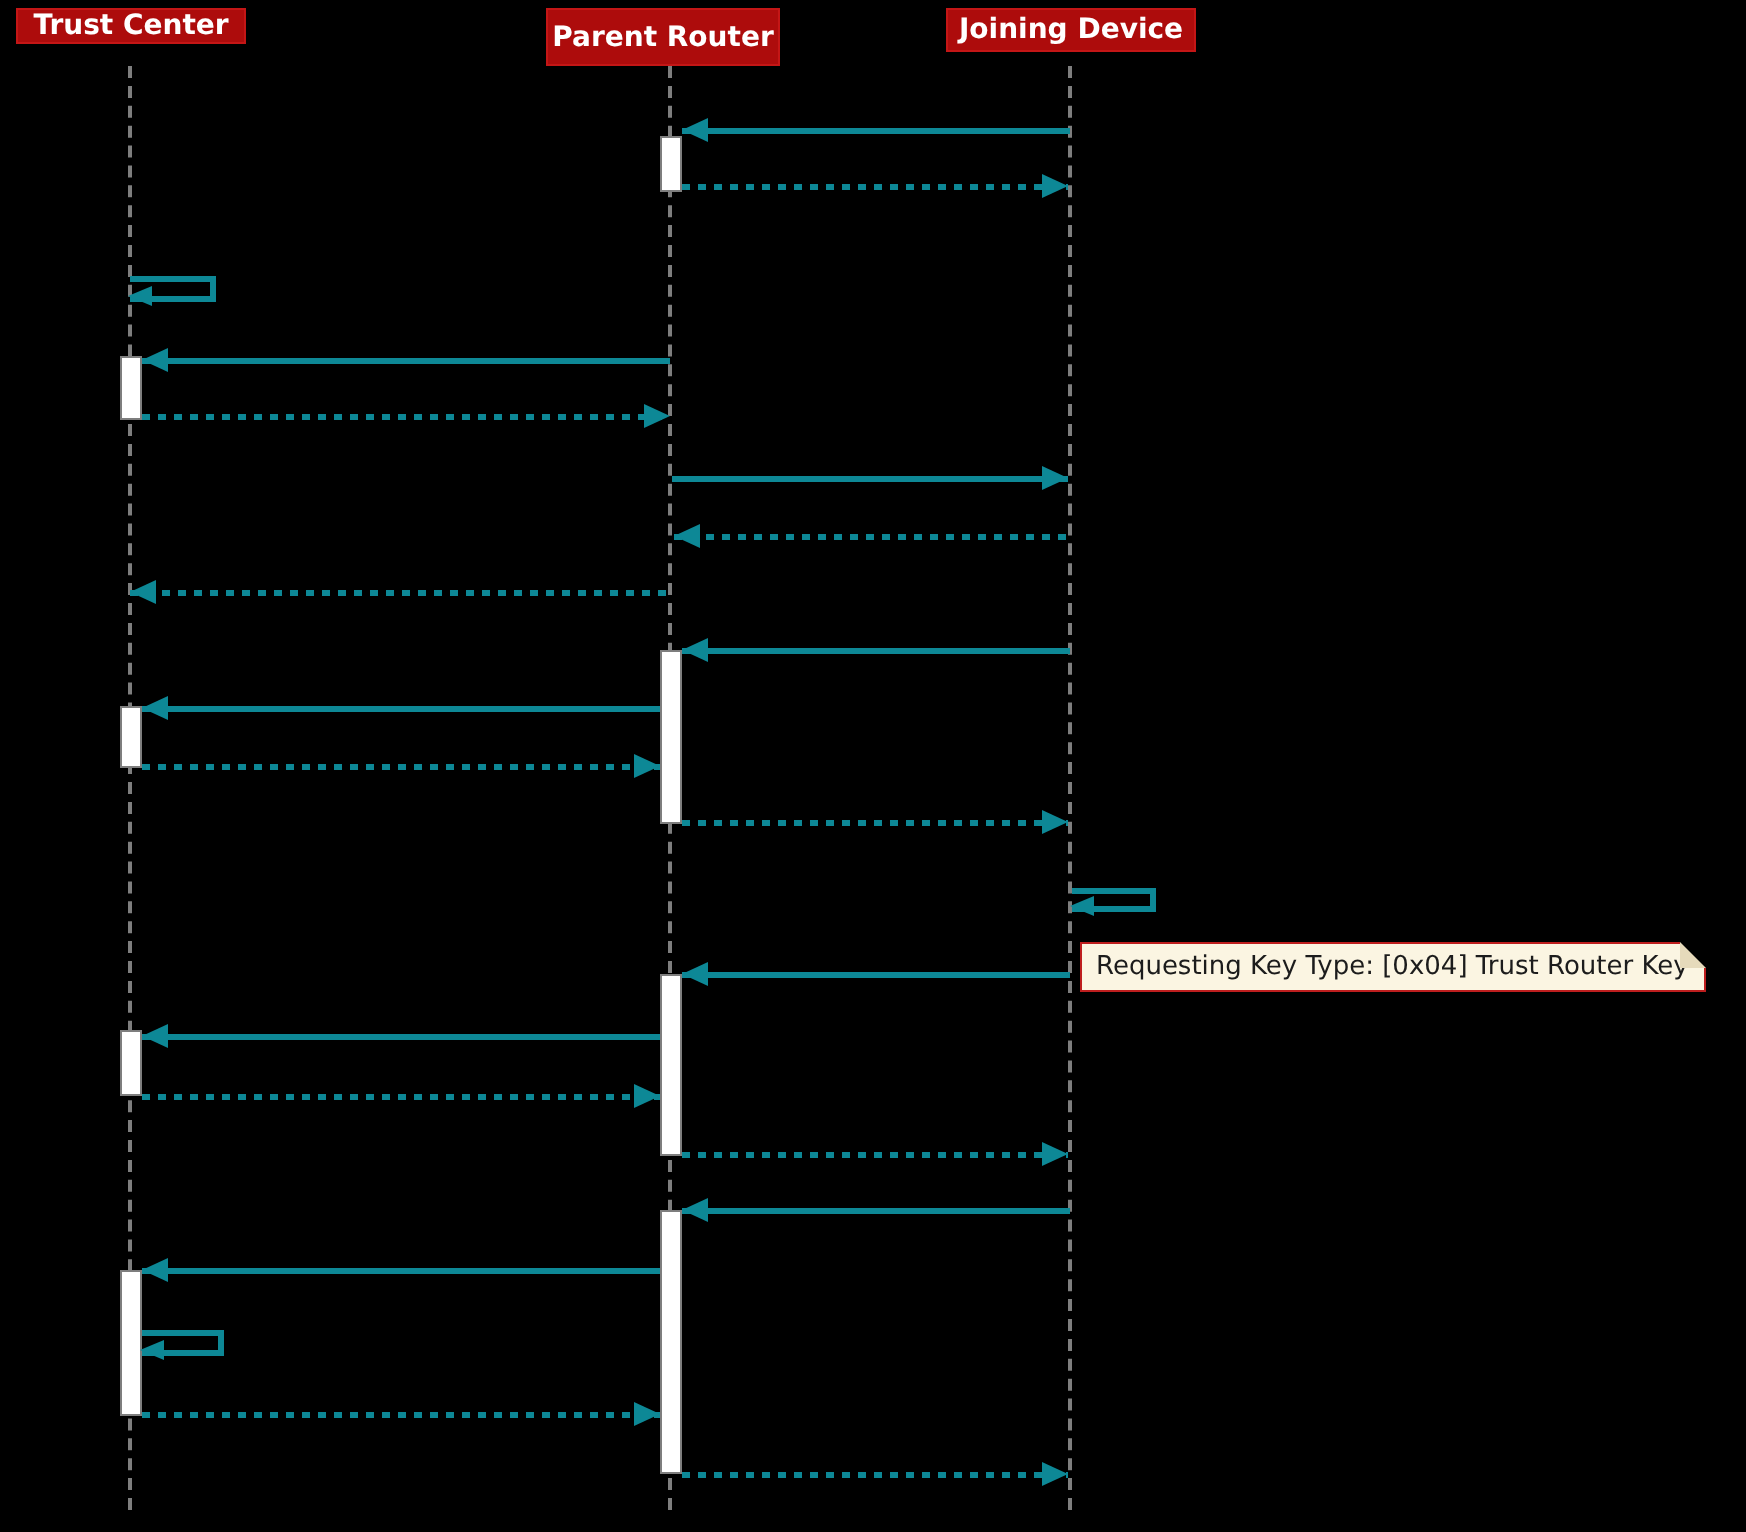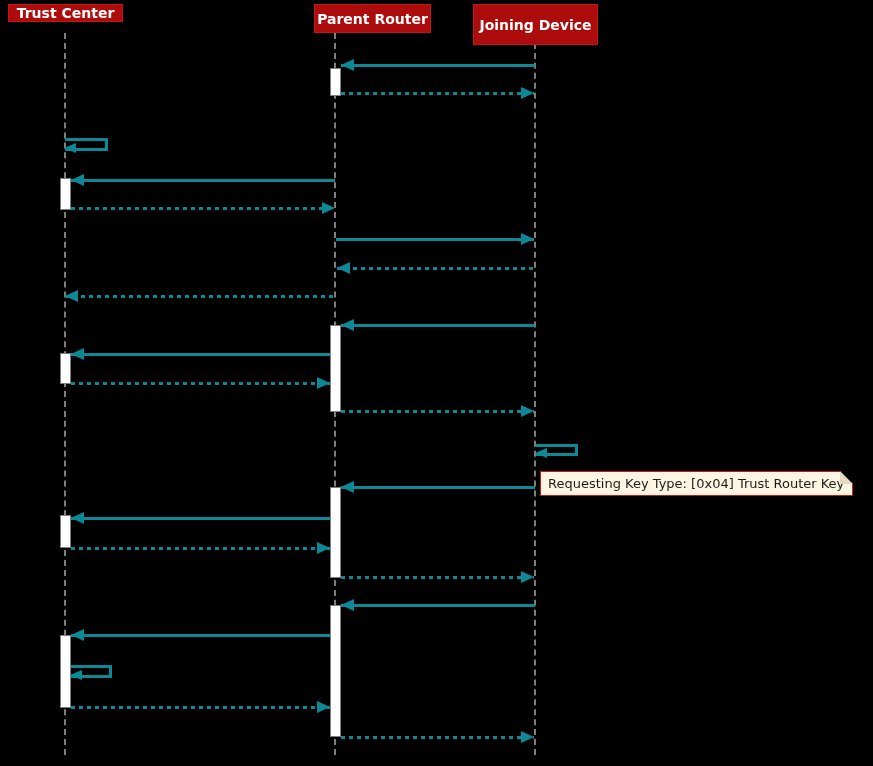--- a/index.html
+++ b/index.html
@@ -121,19 +121,19 @@
         <div class="shead"></div>
       </div>
       <div class="selfmsg" style="left: 536px; top: 444px; width: 42px; height: 12px;">
         <div class="shead"></div>
       </div>
       <div class="selfmsg" style="left: 71px; top: 665px; width: 41px; height: 13px;">
         <div class="shead"></div>
       </div>
     </div>
   <div class="participant" id="p0" style="left: 8px; top: 4px; width: 115px; height: 18px; text-align: center;">Trust Center</div>
-  <div class="participant" id="p1" style="left: 273px; top: 4px; width: 117px; height: 29px; margin-left: 41px;">Parent Router</div>
-  <div class="participant" id="p2" style="left: 473px; top: 4px; width: 125px; height: 41px;">Joining Device</div>
+  <div class="participant" id="p1" style="left: 273px; top: 4px; width: 117px; height: 29px;">Parent Router</div>
+  <div class="participant" id="p2" style="left: 473px; top: 4px; width: 125px; height: 22px;">Joining Device</div>
   <div class="note" id="note0" style="left: 540px; top: 471px; width: 313px; height: 25px;">
     <span class="note-fold"></span>
     <span>Requesting Key Type: [0x04] Trust Router Key</span>
   </div>
 </div>
 
 </body></html>

